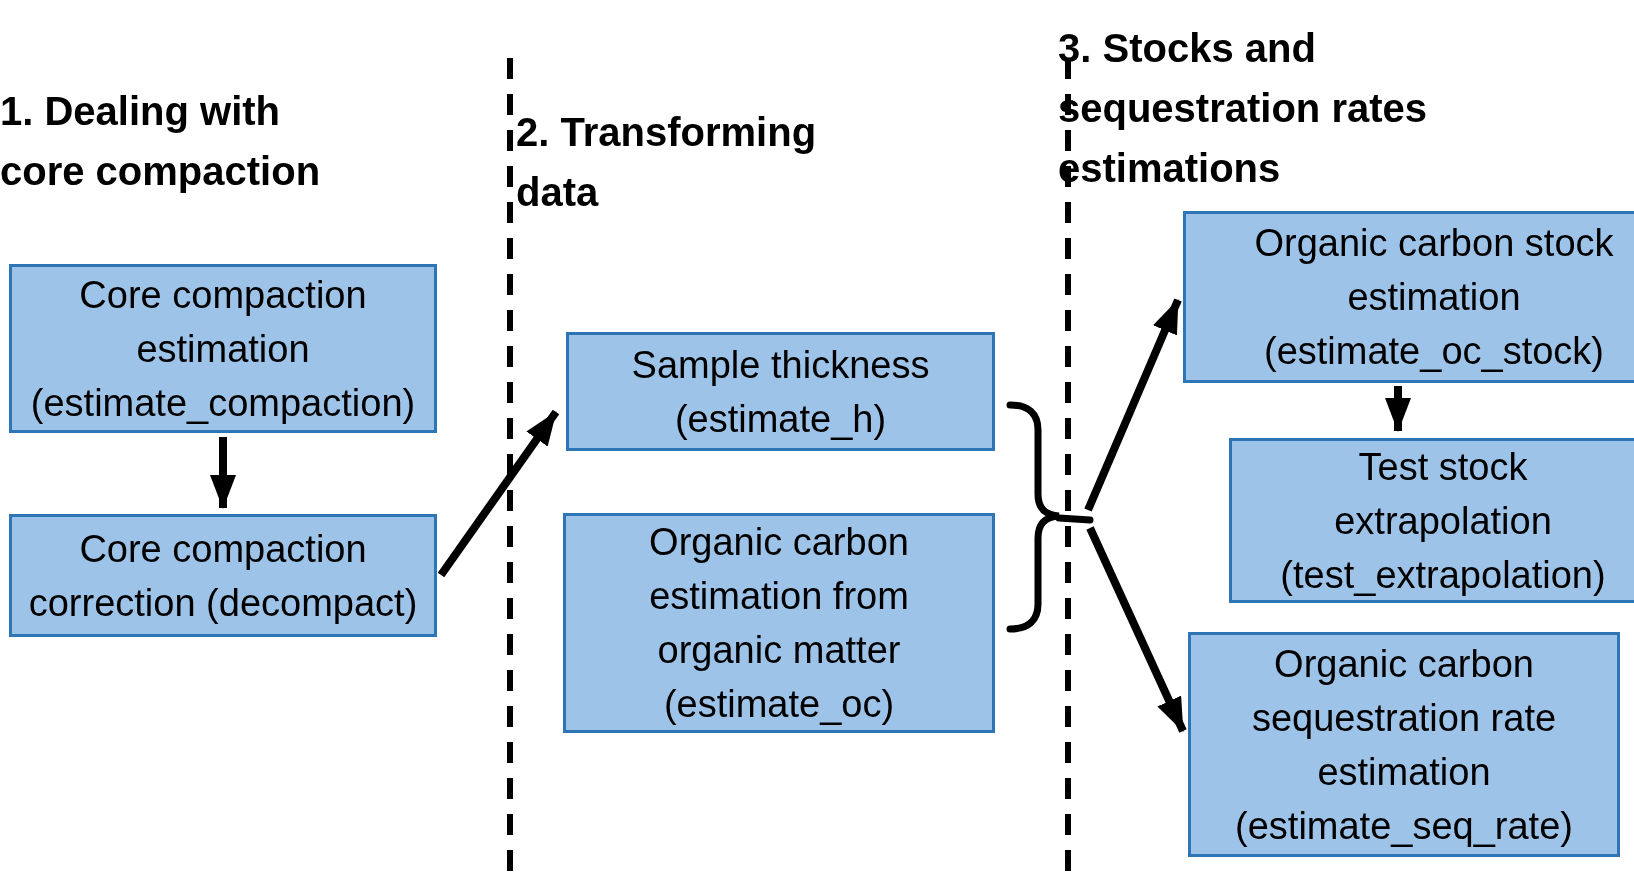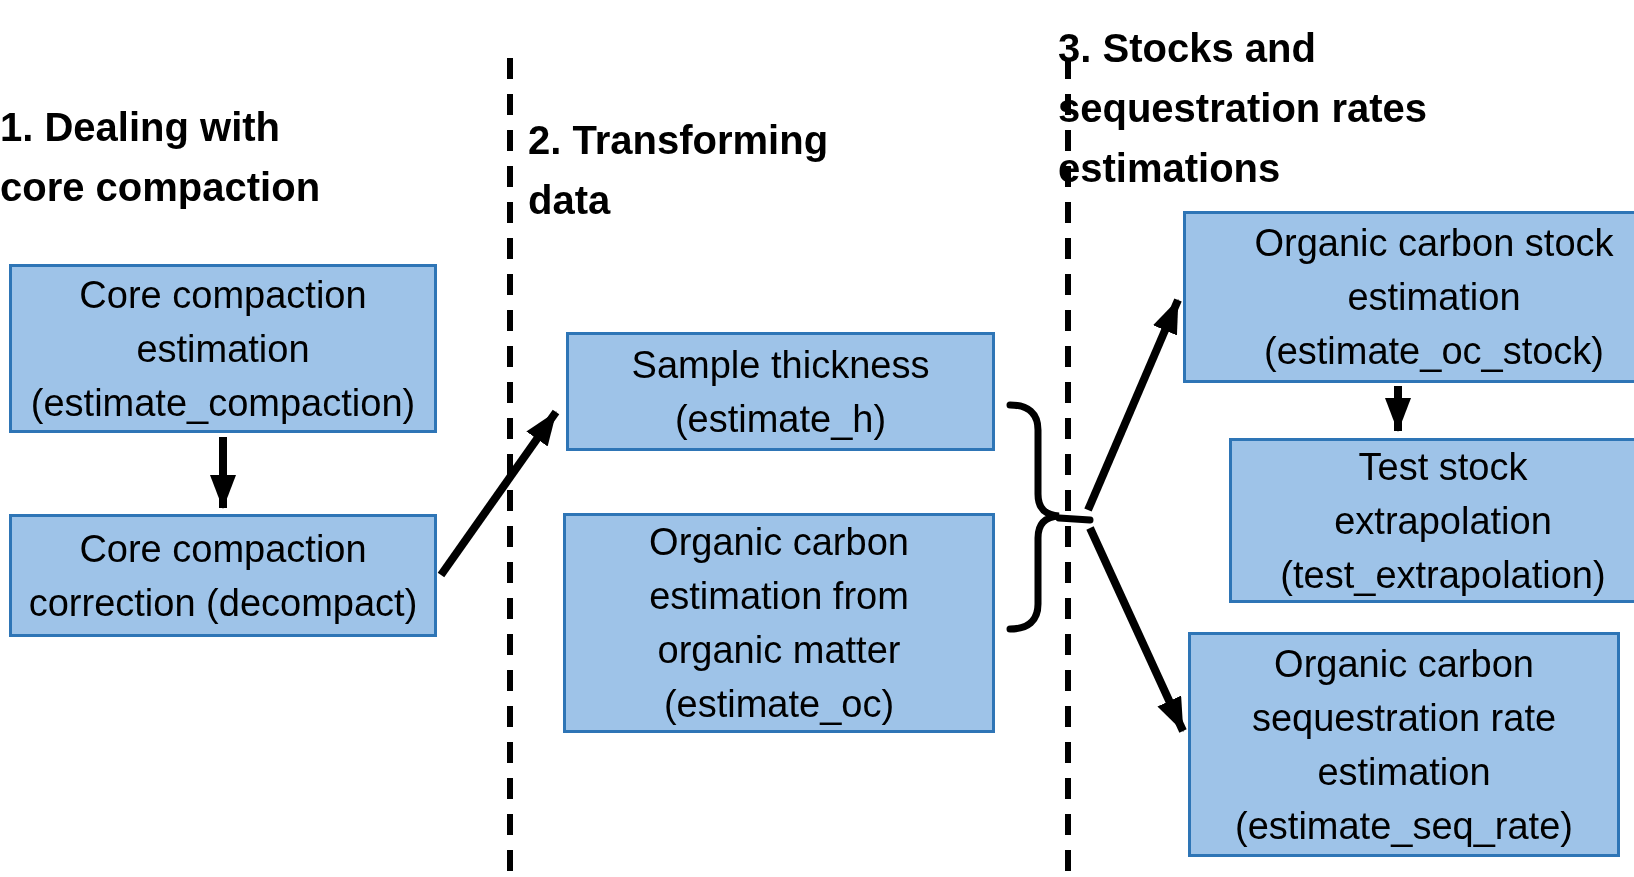--- a/index.html
+++ b/index.html
@@ -75,23 +75,23 @@
     <path class="brace" d="M 1010 405 C 1028 405 1038 413 1038 430 L 1038 494 C 1038 508 1045 515 1059 516 C 1045 517 1038 524 1038 538 L 1038 604 C 1038 621 1028 629 1010 629"></path>
     <line class="brace" x1="1059" y1="518" x2="1090" y2="520"></line>
 
     <line class="arrow" x1="1088" y1="510" x2="1178" y2="300" marker-end="url(#arrowhead)"></line>
 
     <line class="arrow" x1="1090" y1="528" x2="1183" y2="731" marker-end="url(#arrowhead)"></line>
 
     <line class="arrow" x1="1398" y1="386" x2="1398" y2="431" marker-end="url(#arrowhead)"></line>
   </svg>
 
-  <div class="sec-title" style="left:0px;   top:81px;  width:450px;margin-top:16px;">1. Dealing with
+  <div class="sec-title" style="left:0px;   top:81px;  width:450px;">1. Dealing with
 core compaction</div>
-  <div class="sec-title" style="left:528px; top:102px; width:500px;margin-top:8px;">2. Transforming
+  <div class="sec-title" style="left:516px; top:102px; width:500px;">2. Transforming
 data</div>
   <div class="sec-title" style="left:1058px;top:18px;  width:565px;">3. Stocks and
 sequestration rates
 estimations</div>
 
   <div class="node" style="left:9px;   top:264px; width:428px; height:169px;">
     <span class="node-label">Core compaction
 estimation
 (estimate_compaction)</span>
   </div>

